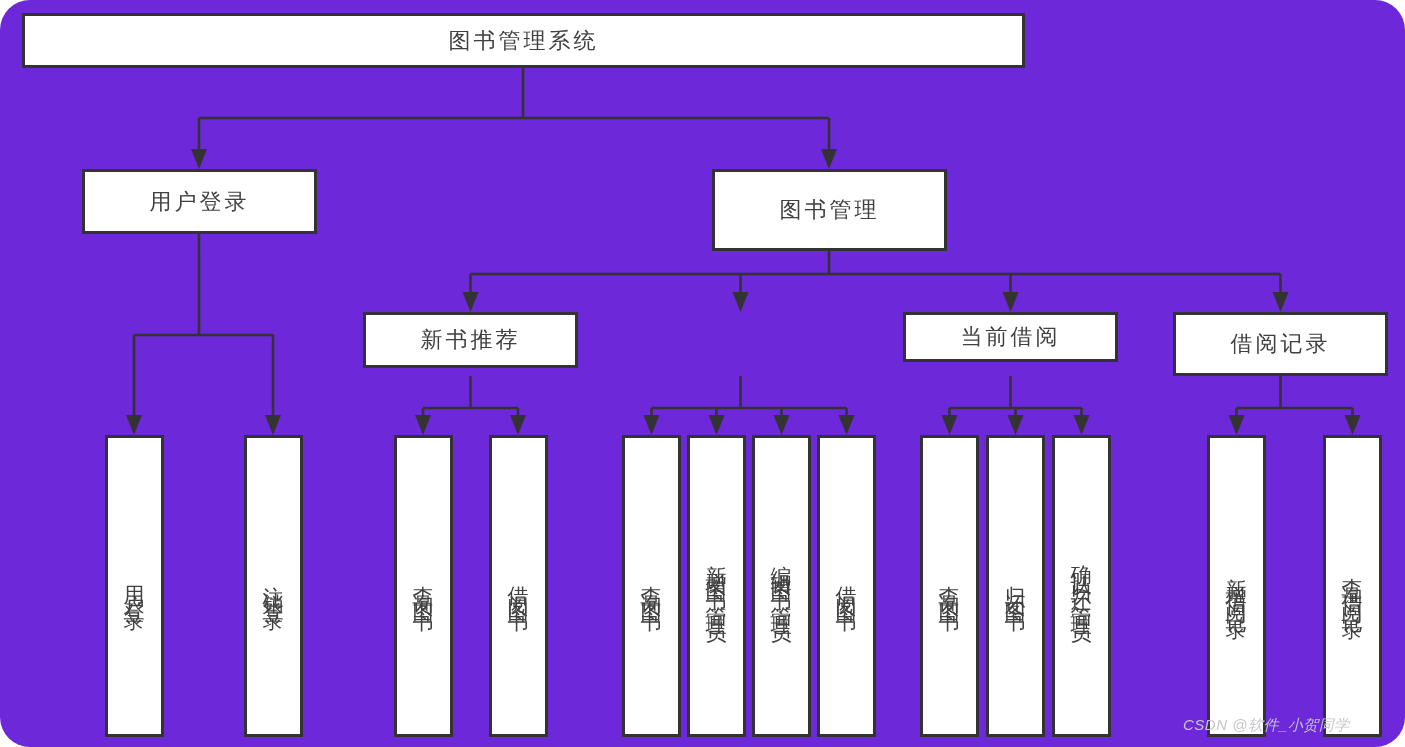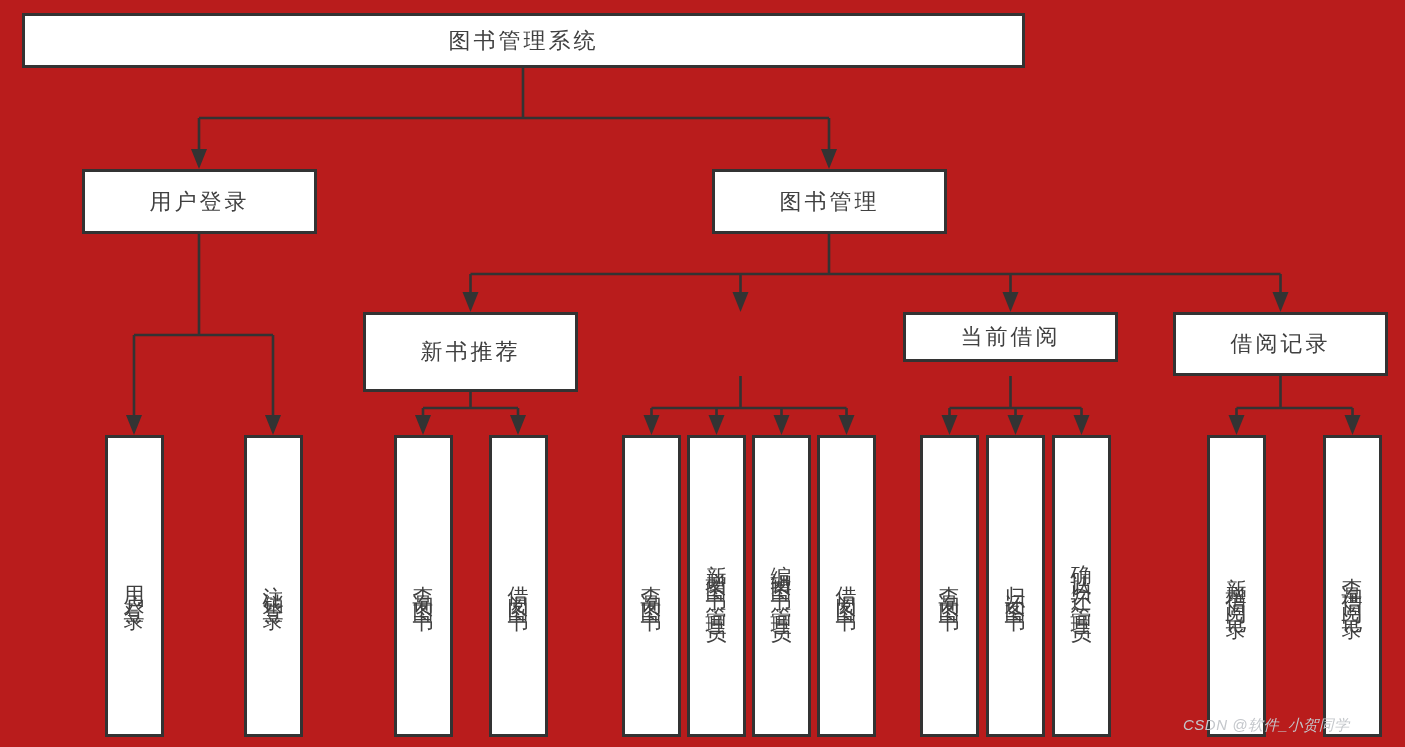--- a/index.html
+++ b/index.html
@@ -1,20 +1,21 @@
 <!DOCTYPE html>
 <html><head>
 <meta charset="utf-8">
 <style>
   html,body{margin:0;padding:0;background:#ffffff;}
   .canvas{
-    position:relative;width:1405px;height:747px;background:#b91c1c;
+    position:relative;width:1405px;height:747px;background:#6d28d9;
     overflow:hidden;
     font-family:"Liberation Sans","DejaVu Sans",sans-serif;
     color:#404040;
+    border-radius:30px;
   }
   .wires{position:absolute;left:0;top:0;z-index:0;}
   .node{
     position:absolute;z-index:1;box-sizing:border-box;
     background:#ffffff;border:3px solid #333333;
     display:flex;align-items:center;justify-content:center;
   }
   .node-h{font-size:22px;letter-spacing:3px;white-space:nowrap;}
   .node-v{width:59px;height:302px;top:435px;}
   .node-v .vtext{
@@ -74,25 +75,25 @@
     </g>
   </svg>
 
   <div class="node node-h" style="left:22px;top:13px;width:1003px;height:55px;">
     <span>图书管理系统</span>
   </div>
 
   <div class="node node-h" style="left:82px;top:169px;width:235px;height:65px;">
     <span>用户登录</span>
   </div>
-  <div class="node node-h" style="left:712px;top:169px;width:235px;height:65px;text-align:center;">
+  <div class="node node-h" style="left:712px;top:169px;width:235px;height:82px;text-align:center;">
     <span>图书管理</span>
   </div>
 
-  <div class="node node-h" style="left:363px;top:312px;width:215px;height:80px;">
+  <div class="node node-h" style="left:363px;top:312px;width:215px;height:56px;">
     <span>新书推荐</span>
   </div>
   <div class="node node-h" style="left:903px;top:312px;width:215px;height:50px;">
     <span>当前借阅</span>
   </div>
   <div class="node node-h" style="left:1173px;top:312px;width:215px;height:64px;">
     <span>借阅记录</span>
   </div>
 
   <div class="node node-v" style="left:105px;">

